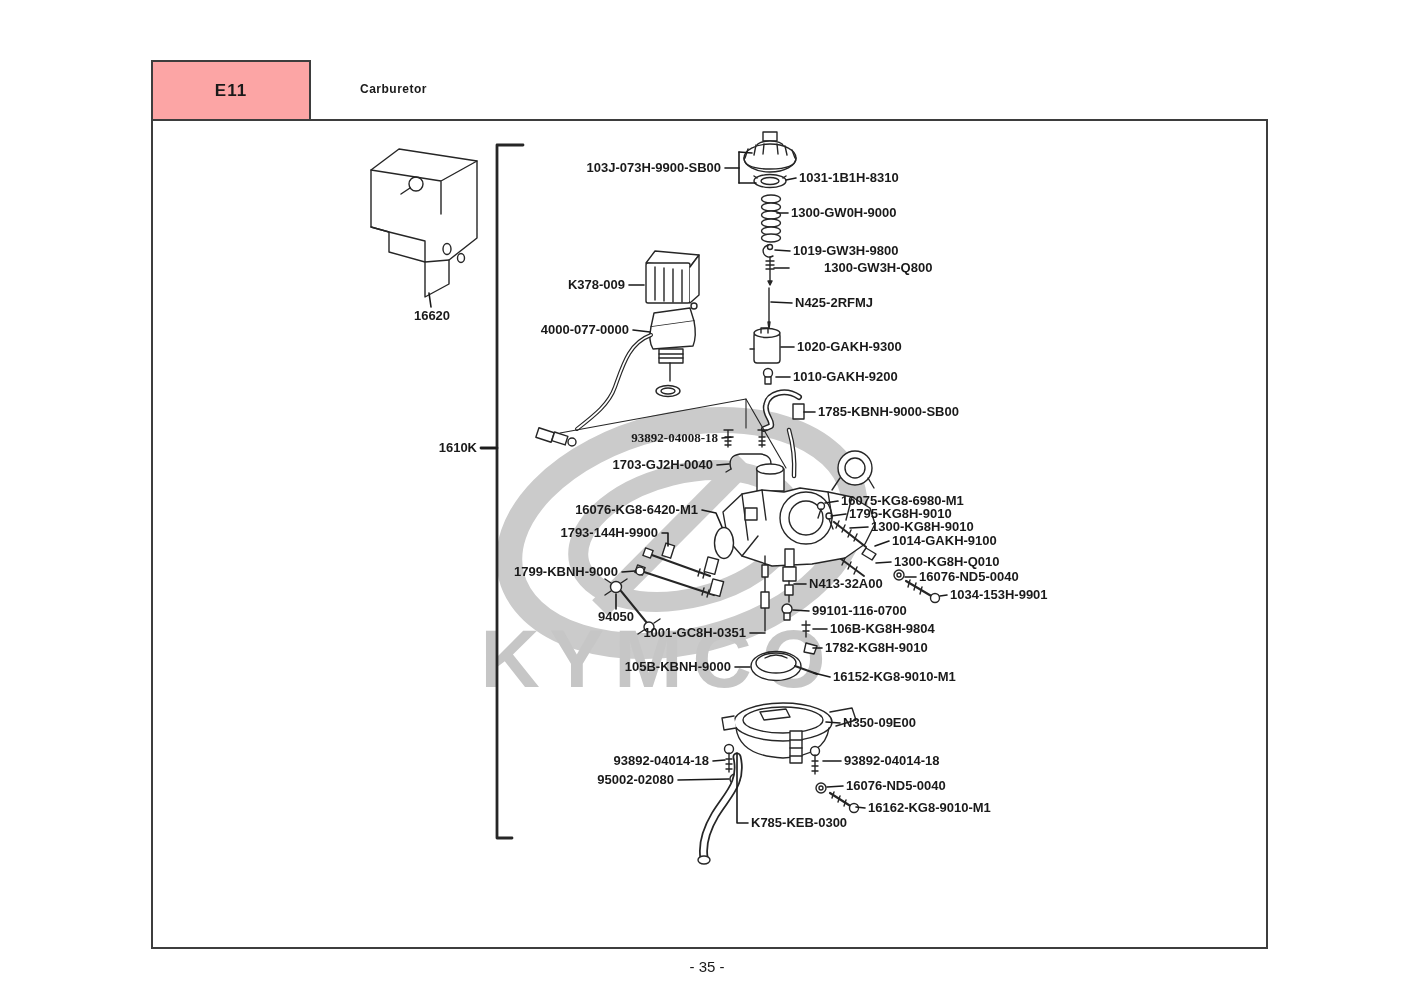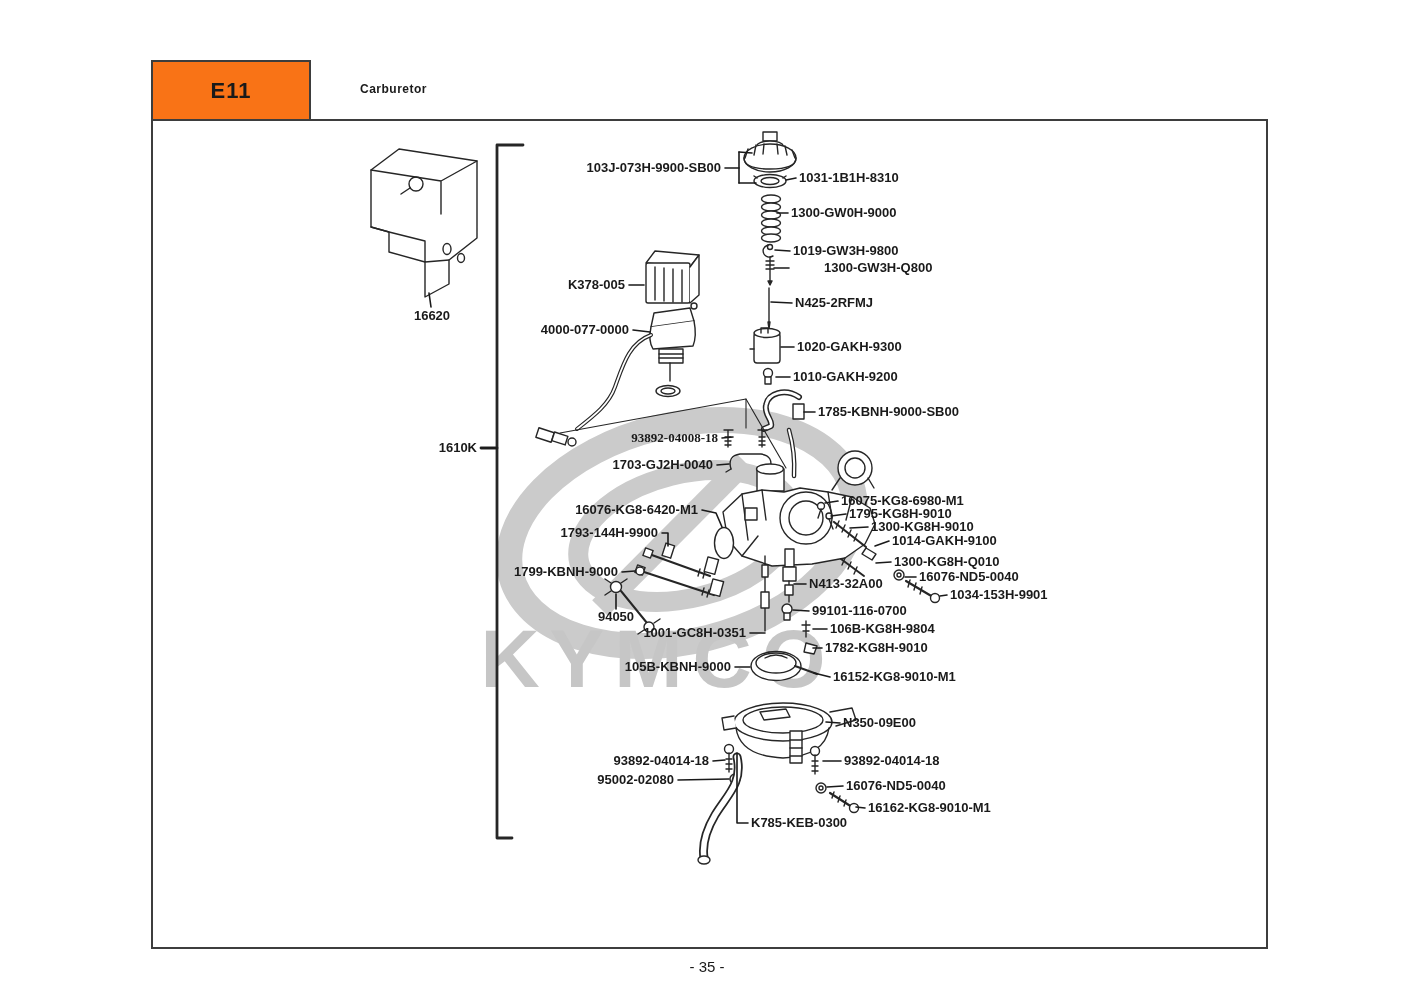--- a/index.html
+++ b/index.html
@@ -1,20 +1,20 @@
 <!DOCTYPE html>
 <html><head>
 <meta charset="utf-8">
 <style>
   html,body{margin:0;padding:0;background:#ffffff;}
   body{width:1415px;height:1000px;position:relative;overflow:hidden;
        font-family:"Liberation Sans", sans-serif;color:#1a1a1a;}
   .header-box{position:absolute;left:151px;top:60px;width:156px;height:57px;
-      border:2px solid #3d3d3d;background:#f97316;display:flex;align-items:center;justify-content:center;
-      font-size:22px;font-weight:bold;letter-spacing:1px;z-index:5;}
+      border:2px solid #3d3d3d;background:#fca5a5;display:flex;align-items:center;justify-content:center;
+      font-size:17px;font-weight:bold;letter-spacing:1px;z-index:5;}
   .header-title{position:absolute;left:360px;top:89px;transform:translateY(-50%);
       font-size:12px;font-weight:bold;letter-spacing:.5px;z-index:5;}
   .content-frame{position:absolute;left:151px;top:119px;width:1113px;height:826px;
       border:2px solid #3d3d3d;background:transparent;z-index:1;}
   #diagram-svg{position:absolute;left:0;top:0;width:1415px;height:1000px;z-index:2;}
   #labels-layer{position:absolute;left:0;top:0;width:1415px;height:1000px;z-index:3;padding-left:48px;}
   .part-label{position:absolute;font-size:13px;font-weight:bold;white-space:nowrap;
       transform:translateY(-52%);letter-spacing:0px;}
   .part-label.right{transform:translate(-100%,-52%);}
   .part-label.center{transform:translate(-50%,-52%);}
@@ -320,21 +320,21 @@
     <div class="part-label right" style="left: 721px; top: 168px;">103J-073H-9900-SB00</div>
     <div class="part-label left" style="left: 799px; top: 178px;">1031-1B1H-8310</div>
     <div class="part-label left" style="left: 791px; top: 213px;">1300-GW0H-9000</div>
     <div class="part-label left" style="left: 793px; top: 251px;">1019-GW3H-9800</div>
     <div class="part-label left" style="left: 792px; top: 268px; margin-left: 32px;">1300-GW3H-Q800</div>
     <div class="part-label left" style="left: 795px; top: 303px;">N425-2RFMJ</div>
     <div class="part-label left" style="left: 797px; top: 347px;">1020-GAKH-9300</div>
     <div class="part-label left" style="left: 793px; top: 377px;">1010-GAKH-9200</div>
     <div class="part-label left" style="left: 818px; top: 412px;">1785-KBNH-9000-SB00</div>
     <div class="part-label center" style="left: 432px; top: 316px;">16620</div>
-    <div class="part-label right" style="left: 625px; top: 285px;">K378-005</div>
+    <div class="part-label right" style="left: 625px; top: 285px;">K378-009</div>
     <div class="part-label right" style="left: 629px; top: 330px;">4000-077-0000</div>
     <div class="part-label right" style="left: 477px; top: 448px;">1610K</div>
     <div class="part-label right" style="left: 718px; top: 438px; font-family: Liberation Serif, serif;">93892-04008-18</div>
     <div class="part-label right" style="left: 713px; top: 465px;">1703-GJ2H-0040</div>
     <div class="part-label right" style="left: 698px; top: 510px;">16076-KG8-6420-M1</div>
     <div class="part-label right" style="left: 658px; top: 533px;">1793-144H-9900</div>
     <div class="part-label right" style="left: 618px; top: 572px;">1799-KBNH-9000</div>
     <div class="part-label center" style="left: 616px; top: 617px;">94050</div>
     <div class="part-label left" style="left: 841px; top: 501px;">16075-KG8-6980-M1</div>
     <div class="part-label left" style="left: 849px; top: 514px;">1795-KG8H-9010</div>

